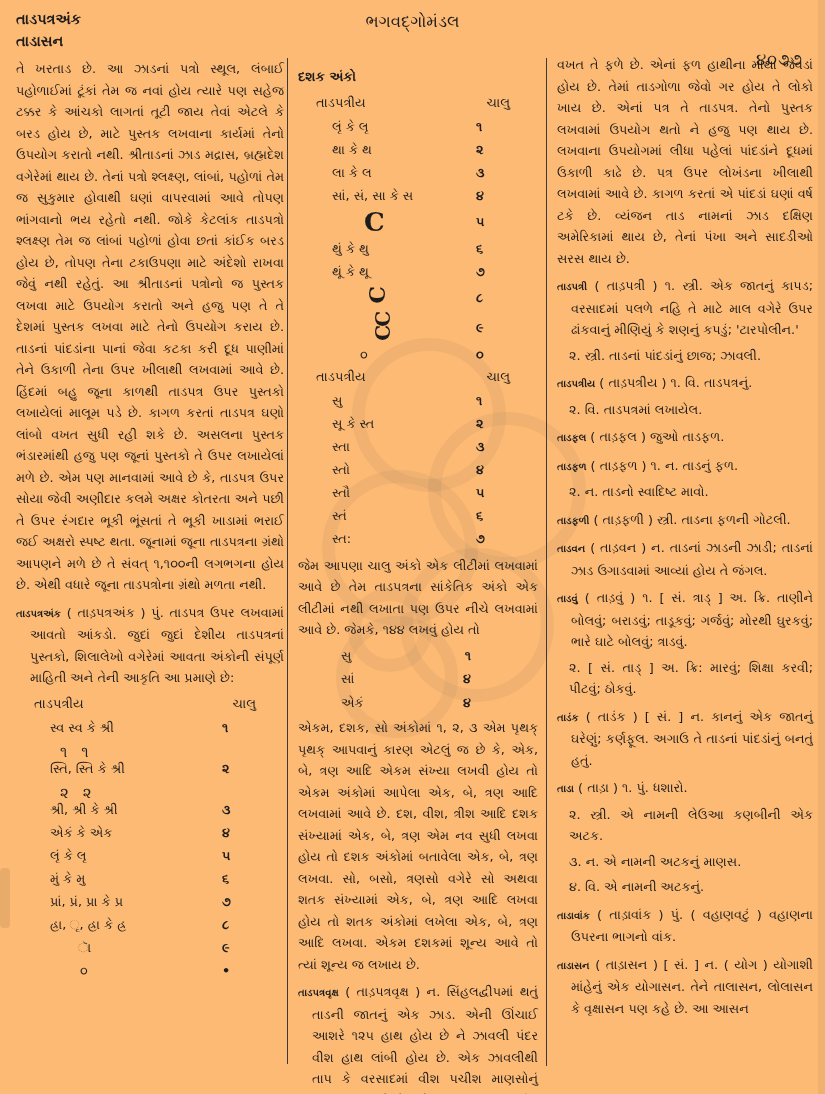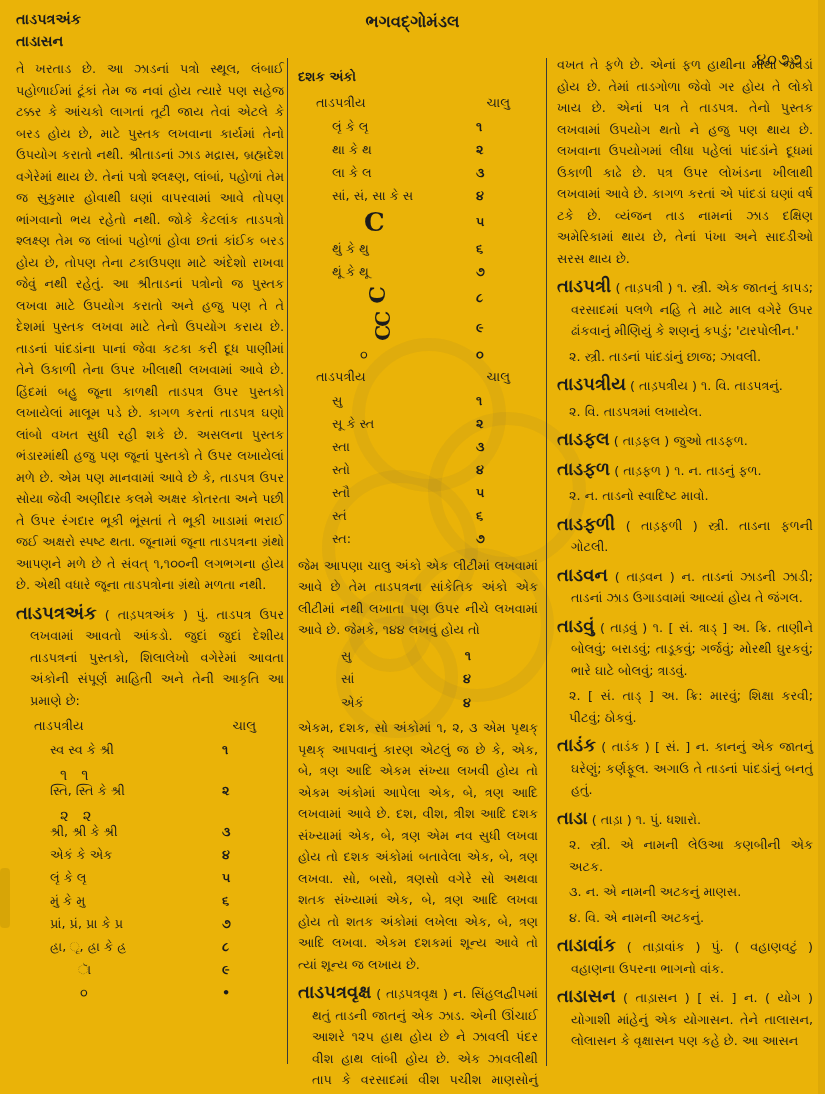--- a/index.html
+++ b/index.html
@@ -1,37 +1,37 @@
 <!DOCTYPE html>
 <html><head>
 <meta charset="utf-8">
 <style>
   html,body{margin:0;padding:0;background:#e8e8e6;}
   .page{
     position:relative; width:825px; height:1094px; margin:0 auto;
-    background:#eab308; overflow:hidden;
+    background:#fdba74; overflow:hidden;
     font-family:"DejaVu Sans", sans-serif; color:#1c1c1c;
     -webkit-font-smoothing:antialiased;
   }
   
   .hdr-left{position:absolute; left:16px; top:8px; font-weight:bold; font-size:14.5px; line-height:22px;}
-  .hdr-center{position:absolute; left:0; right:0; top:12px; text-align:center; font-weight:bold; font-size:16.5px;}
+  .hdr-center{position:absolute; left:0; right:0; top:12px; text-align:center; font-weight:normal; font-size:16.5px;}
   .hdr-right{position:absolute; right:22px; top:12px; font-weight:normal; font-size:16.5px; letter-spacing:1px;margin-top:38px;}
   
   .sep{position:absolute; width:1px; background:#3a3a3a;}
   .sep1{left:287px; top:58px; height:1006px;}
   .sep2{left:546px; top:58px; height:1008px;}
   
   .col{position:absolute; top:58px; z-index:2; font-size:12.8px; line-height:21.5px; text-align:justify;}
   .col1{left:16px;  width:268px;}
   .col2{left:298px; width:240px;}
   .col3{left:557px; width:256px; top:54px;}
   p{margin:0 0 4px 0;}
   .entry{padding-left:14px; text-indent:-14px; margin-top:6px;}
-  .entry b{font-size:18px;}
+  .entry b{font-size:10px;}
   .sense{margin-left:12px; margin-top:0;}
   
   .tbl-title{font-weight:bold; margin:8px 0 4px 0; font-size:13.2px;}
   .tbl-head{display:flex; justify-content:space-between; padding:0 28px 0 18px; margin-bottom:2px;}
   .tbl-head span{font-size:13px;}
   .trow{display:flex; justify-content:space-between; align-items:center; padding:0 34px 0 34px; min-height:23px;}
   .trow .tg{text-align:left;}
   .trow .tv{width:28px; text-align:left; font-weight:bold;}
   .tsup{padding-left:44px; font-size:15px; line-height:10px; margin-top:8px; letter-spacing:14px;}
   .archaic{font-family:"DejaVu Serif", serif; font-weight:bold;}

